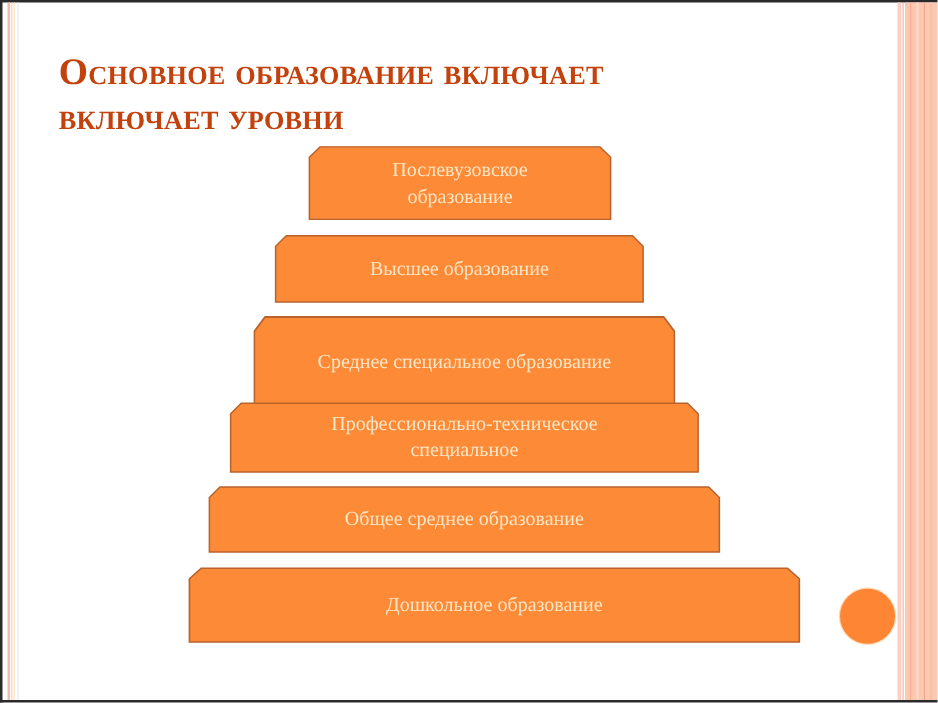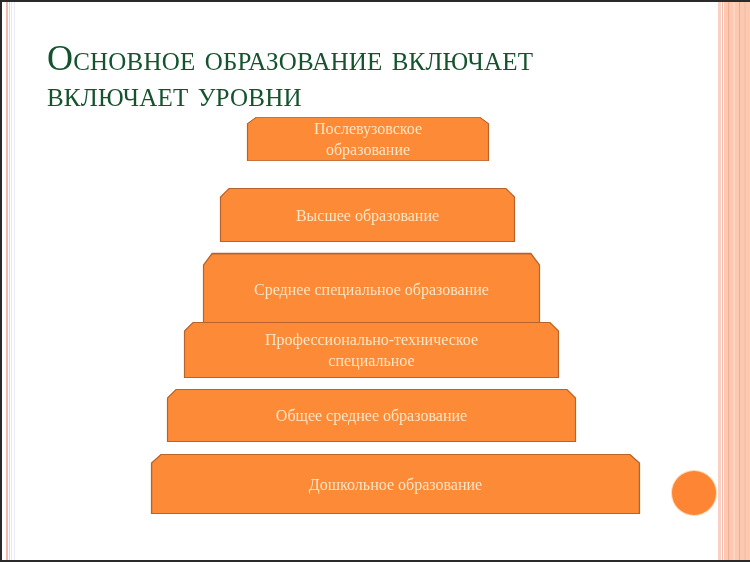--- a/index.html
+++ b/index.html
@@ -41,27 +41,27 @@
     .sr4 { left: 726px; width: 1px; background: #f4ae96; }
     .sr5 { left: 731px; width: 2px; background: #fbd6c2; }
     .sr6 { left: 737px; width: 1px; background: #f2a88e; }
     .sr7 { left: 742px; width: 2px; background: #f8c2aa; }
 
     .title {
       position: absolute;
       left: 45px;
       top: 38px;
       width: 640px;
-      color: #14532d;
-      font-size: 36px;
+      color: #c2410c;
+      font-size: 30px;
       line-height: 36px;
       font-variant: small-caps;
       letter-spacing: 0.2px;
       margin: 0;
-      font-weight: normal;
+      font-weight: bold;
     }
     .title .line { display: block; }
 
     .level {
       position: absolute;
       box-sizing: border-box;
       display: flex;
       align-items: center;
       justify-content: center;
       text-align: center;
@@ -109,21 +109,21 @@
   <div class="stripe-right sr4"></div>
   <div class="stripe-right sr5"></div>
   <div class="stripe-right sr6"></div>
   <div class="stripe-right sr7"></div>
 
   <h1 class="title">
     <span class="line">Основное образование включает</span>
     <span class="line">включает уровни</span>
   </h1>
 
-  <div class="level" style="left:245px; top:115px; width:242px; height:44px;">
+  <div class="level" style="left:245px; top:115px; width:242px; height:59px;">
     <svg viewBox="0 0 242 60" preserveAspectRatio="none">
       <polygon points="9,0.5 233,0.5 241.5,9 241.5,59.5 0.5,59.5 0.5,9" fill="#fd8a36" stroke="#b8622c" stroke-width="1.2"></polygon>
     </svg>
     <span class="label">Послевузовское
 образование</span>
   </div>
 
   <div class="level" style="left:218px; top:186px; width:295px; height:54px;">
     <svg viewBox="0 0 295 54" preserveAspectRatio="none">
       <polygon points="9,0.5 286,0.5 294.5,9 294.5,53.5 0.5,53.5 0.5,9" fill="#fd8a36" stroke="#b8622c" stroke-width="1.2"></polygon>

